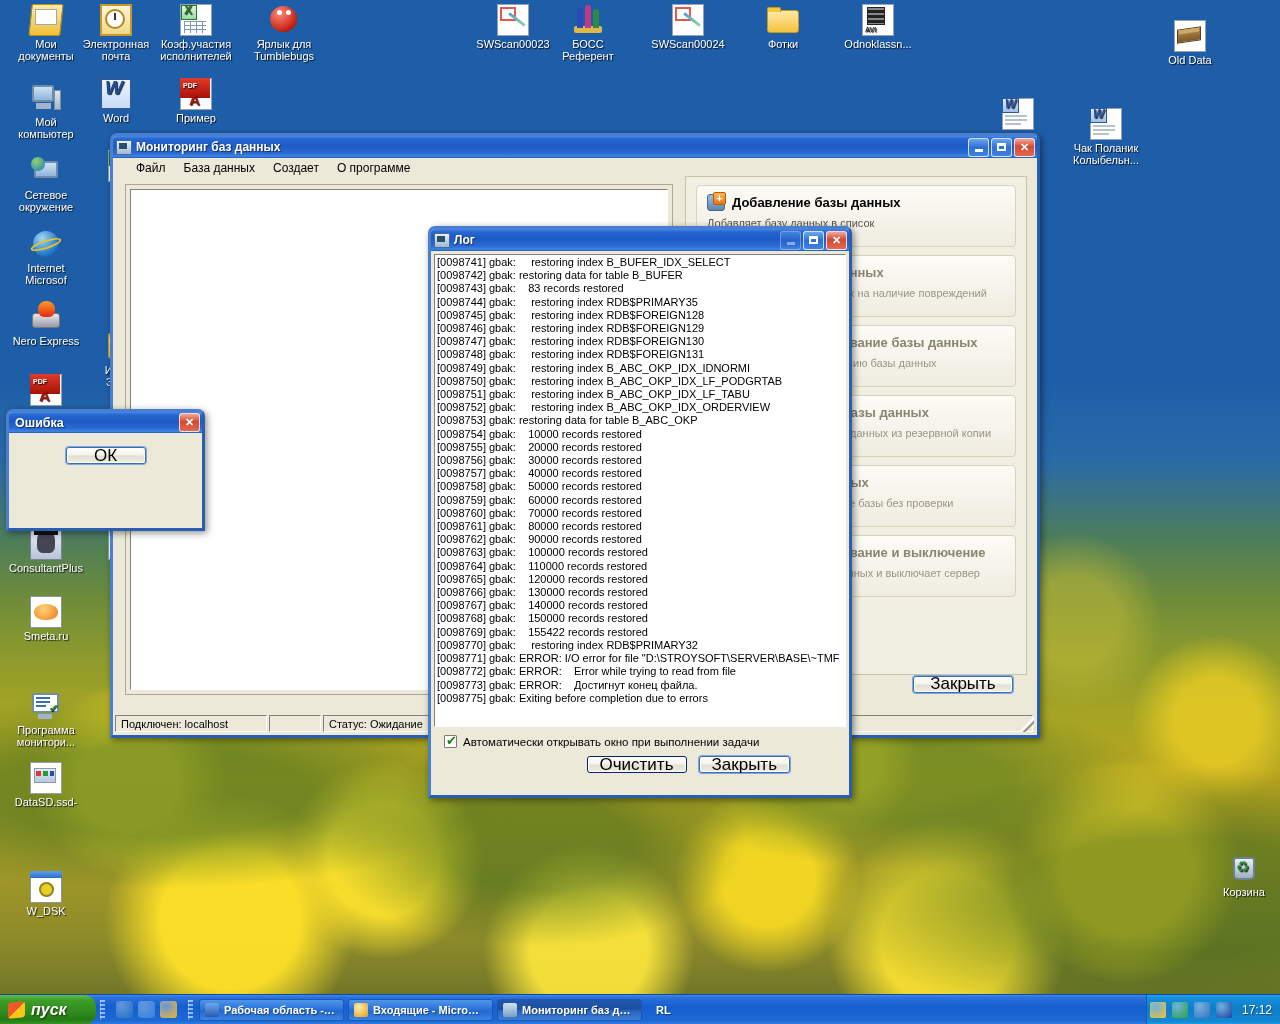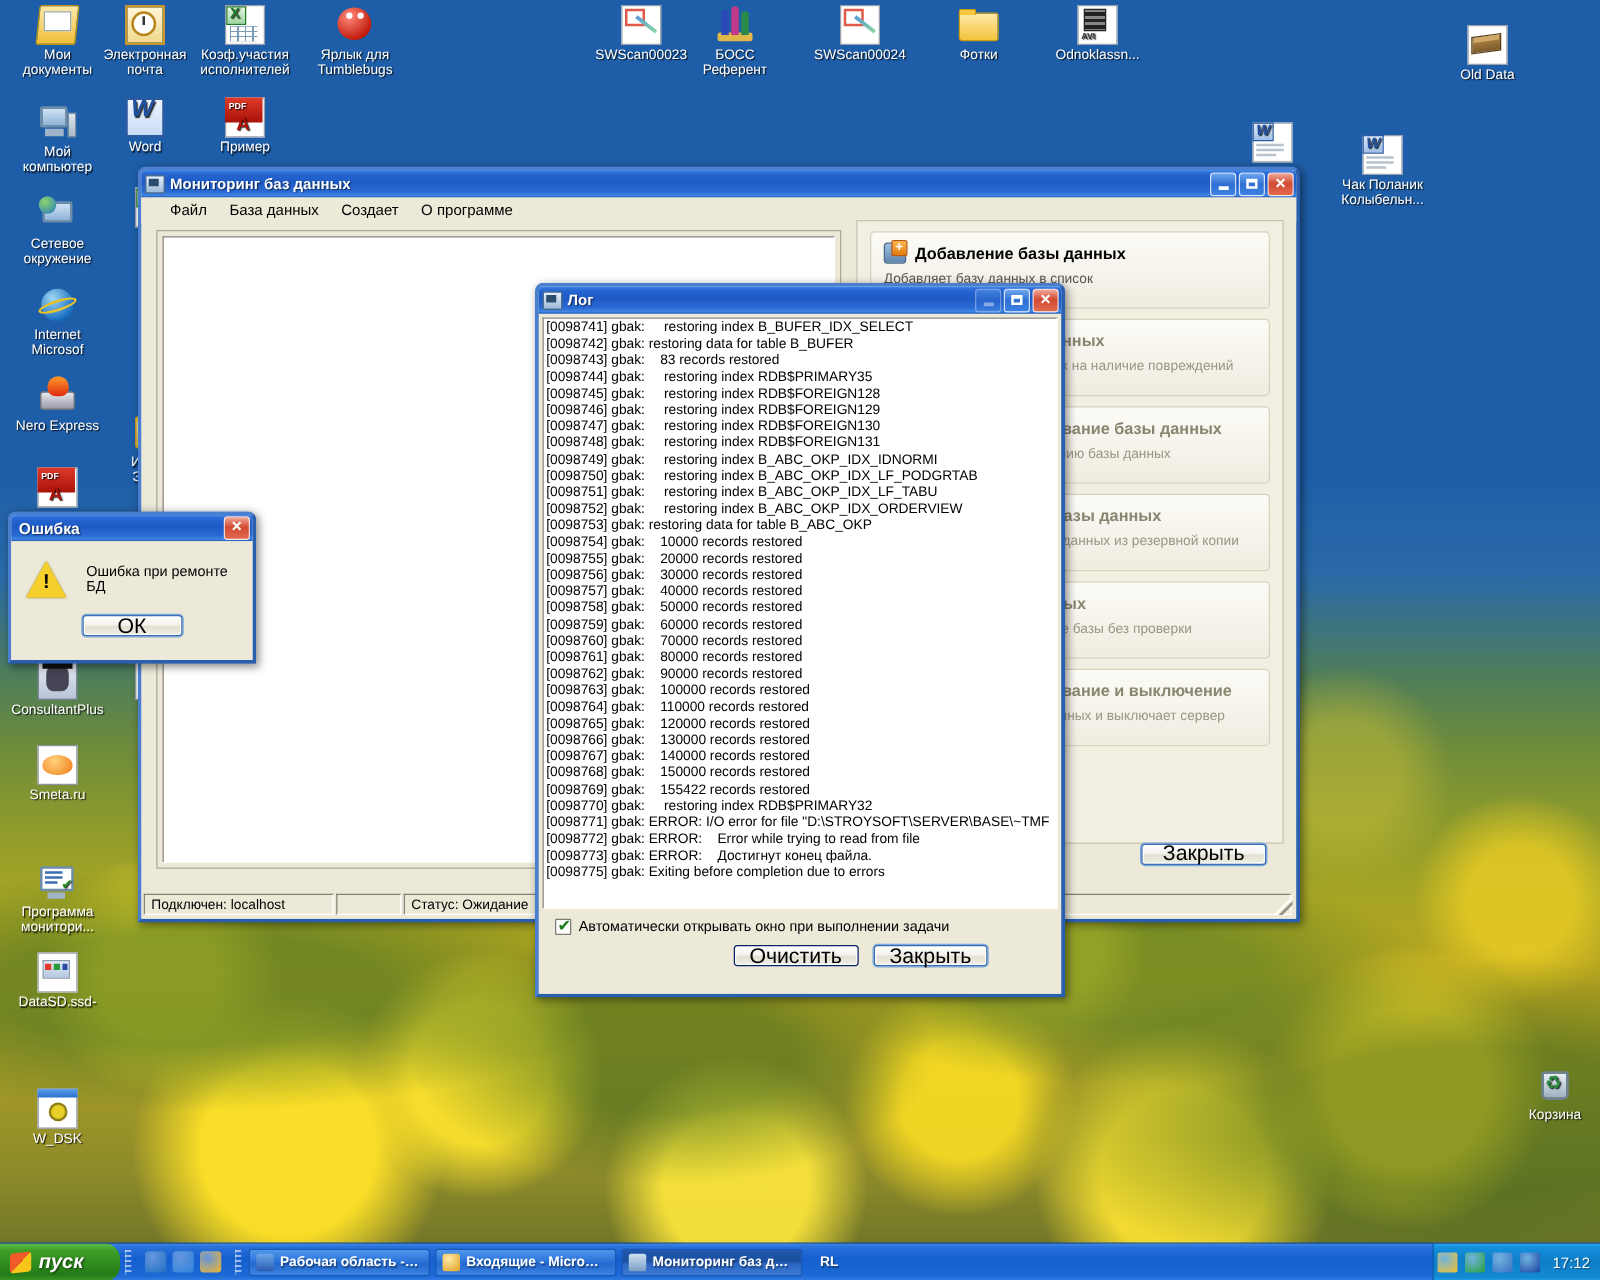--- a/index.html
+++ b/index.html
@@ -570,24 +570,20 @@
 </div>
 
 <div class="xpwin" id="errdlg">
   <div class="xptitle">
     <span class="ttxt" style="font-size:12.5px;padding-left:3px;">Ошибка</span>
     <span class="winbtns">
       <span class="wbtn cls">✕</span>
     </span>
   </div>
   <div class="inner">
-    <div class="msgrow">
-      <span class="warn"></span>
-      <span class="msg">Ошибка при ремонте БД</span>
-    </div>
     <div class="okrow">
       <div class="xpbtn def" style="min-width:80px;">ОК</div>
     </div>
   </div>
 </div>
 
 <div id="taskbar">
   <div id="startbtn">
     <span class="flag"></span>
     <span>пуск</span>

